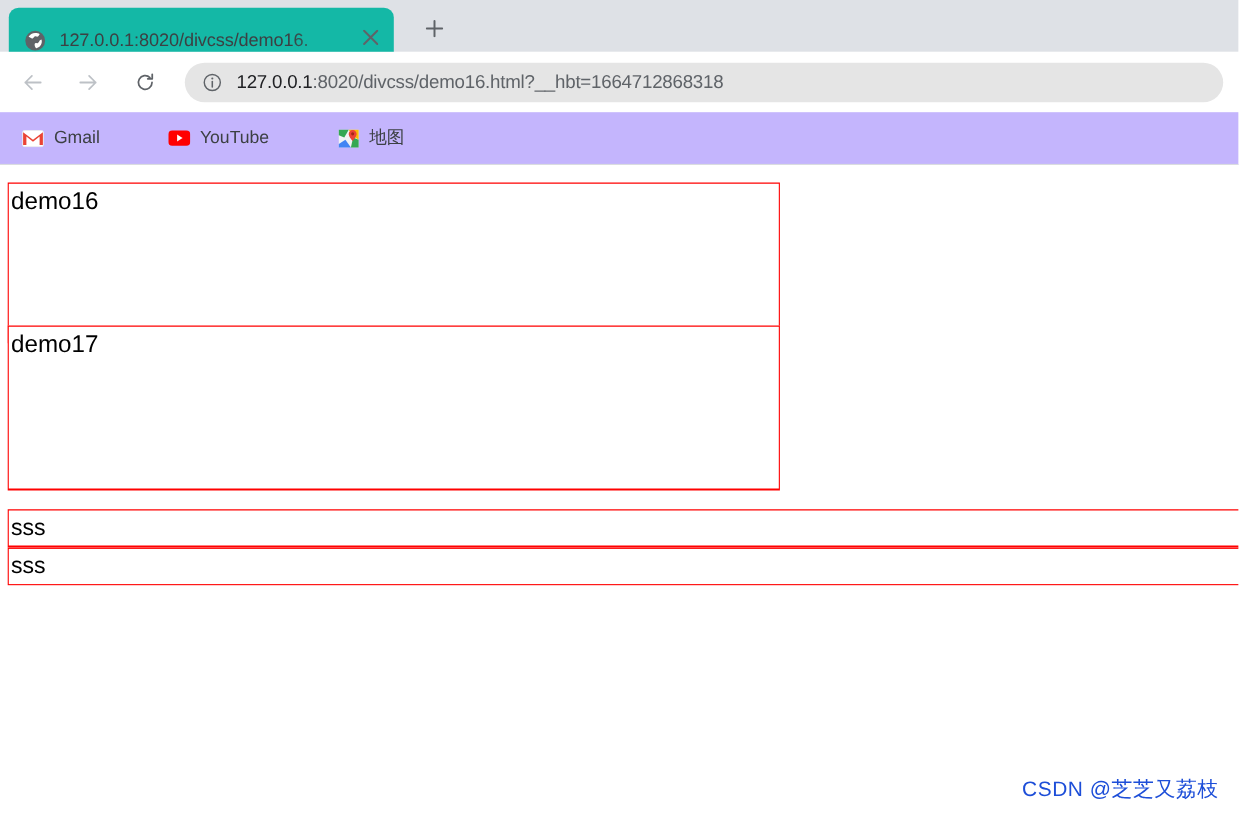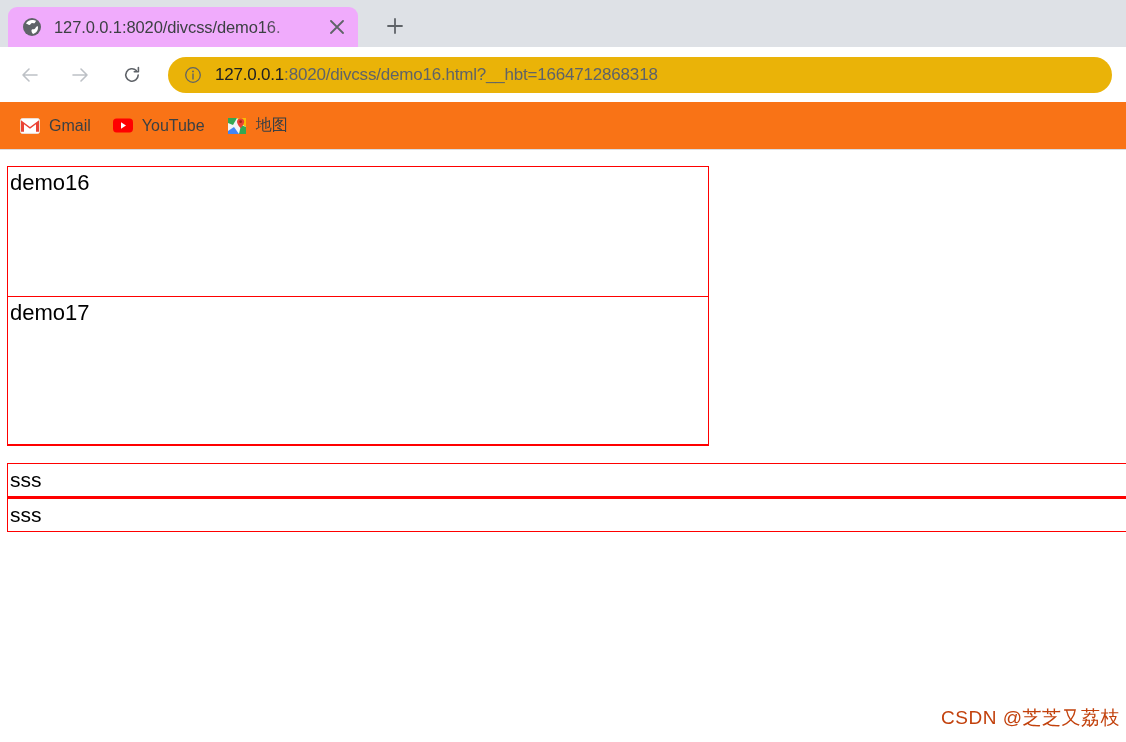--- a/index.html
+++ b/index.html
@@ -29,24 +29,24 @@
     position: relative;
     display: flex;
     align-items: flex-end;
     padding-left: 8px;
     box-sizing: border-box;
   }
 
   .tab {
     width: 350px;
     height: 40px;
-    background: #f0abfc;
+    background: #14b8a6;
     border-radius: 9px 9px 0 0;
     display: flex;
-    align-items: center;
+    align-items: flex-end;
     padding: 0 8px 0 14px;
     box-sizing: border-box;
     position: relative;
     margin-top: 32px;
   }
 
   .tab-favicon {
     width: 20px;
     height: 20px;
     flex: 0 0 20px;
@@ -104,21 +104,21 @@
     flex: 0 0 36px;
     border-radius: 50%;
   }
   .nav-btn.back { margin-right: 14px; }
   .nav-btn.fwd  { margin-right: 16px; }
   .nav-btn.reload { margin-right: 18px; }
 
   .omnibox {
     flex: 1 1 auto;
     height: 36px;
-    background: #eab308;
+    background: #e5e5e5;
     border-radius: 18px;
     display: flex;
     align-items: center;
     padding: 0 16px;
     box-sizing: border-box;
     margin-right: 4px;
   }
 
   .omnibox-icon {
     width: 18px;
@@ -131,26 +131,27 @@
     font-size: 17px;
     color: #5f6368;
     white-space: nowrap;
     letter-spacing: -0.2px;
   }
   .url-host { color: #202124; }
 
   
   .bookmarks {
     height: 48px;
-    background: #f97316;
+    background: #c4b5fd;
     display: flex;
     align-items: center;
     padding-left: 12px;
     box-sizing: border-box;
     border-bottom: 1px solid #dadce0;
+    gap: 40px;
   }
 
   .bm {
     display: flex;
     align-items: center;
     height: 30px;
     padding: 0 8px;
     border-radius: 4px;
     margin-right: 6px;
   }
@@ -224,24 +225,24 @@
 
   .sss-text {
     font-size: 21px;
     color: #000000;
     line-height: 25px;
     padding: 3px 0 0 2px;
   }
 
   .watermark {
     position: absolute;
-    right: 6px;
+    right: 18px;
     bottom: 10px;
     font-size: 19px;
-    color: #c2410c;
+    color: #1d4ed8;
     letter-spacing: 0.5px;
     white-space: nowrap;
     font-family: "Liberation Sans", sans-serif;
   }
 </style>
 </head>
 <body>
 
 <div class="browser">
 

